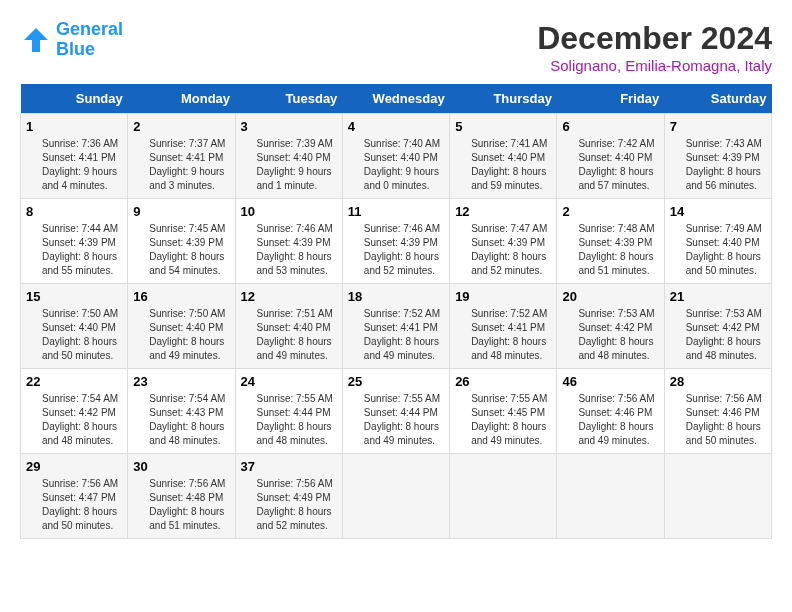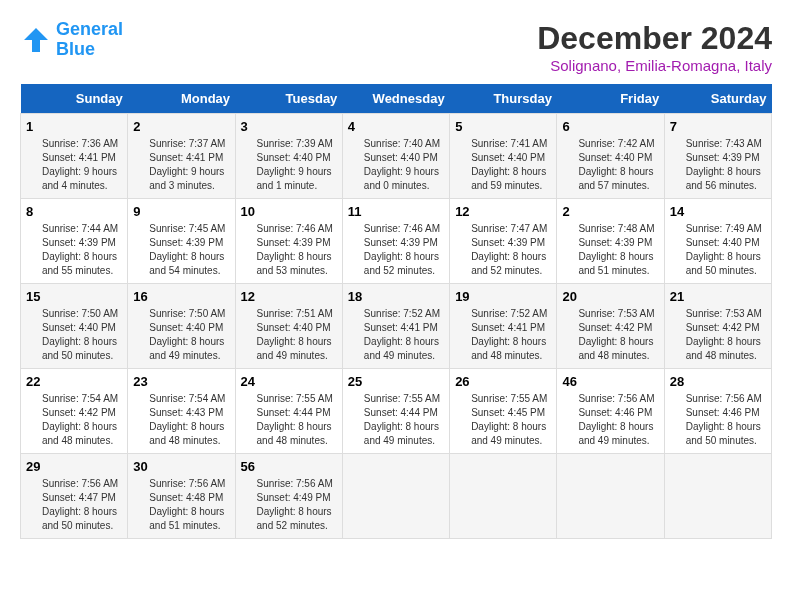--- a/index.html
+++ b/index.html
@@ -239,21 +239,21 @@
       <tr>
         <td>
           <div class="day-num">29</div>
           <div class="day-detail">Sunrise: 7:56 AM<br>Sunset: 4:47 PM<br>Daylight: 8 hours and 50 minutes.</div>
         </td>
         <td>
           <div class="day-num">30</div>
           <div class="day-detail">Sunrise: 7:56 AM<br>Sunset: 4:48 PM<br>Daylight: 8 hours and 51 minutes.</div>
         </td>
         <td>
-          <div class="day-num">56</div>
+          <div class="day-num">37</div>
           <div class="day-detail">Sunrise: 7:56 AM<br>Sunset: 4:49 PM<br>Daylight: 8 hours and 52 minutes.</div>
         </td>
         <td class="empty"></td>
         <td class="empty"></td>
         <td class="empty"></td>
         <td class="empty"></td>
       </tr>
     </tbody>
 </table>
 

